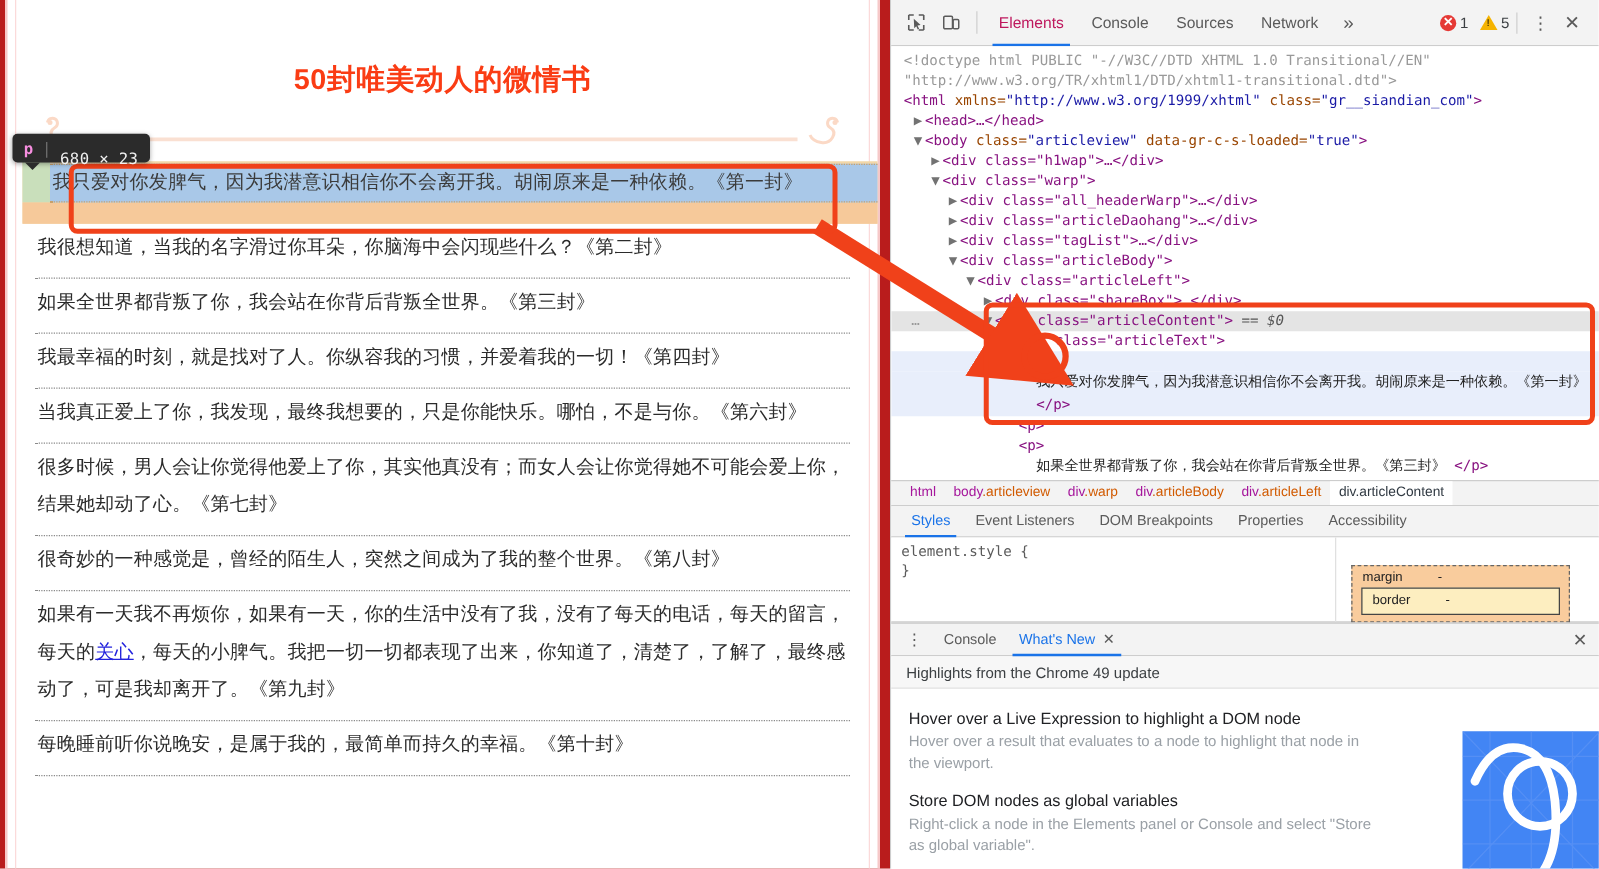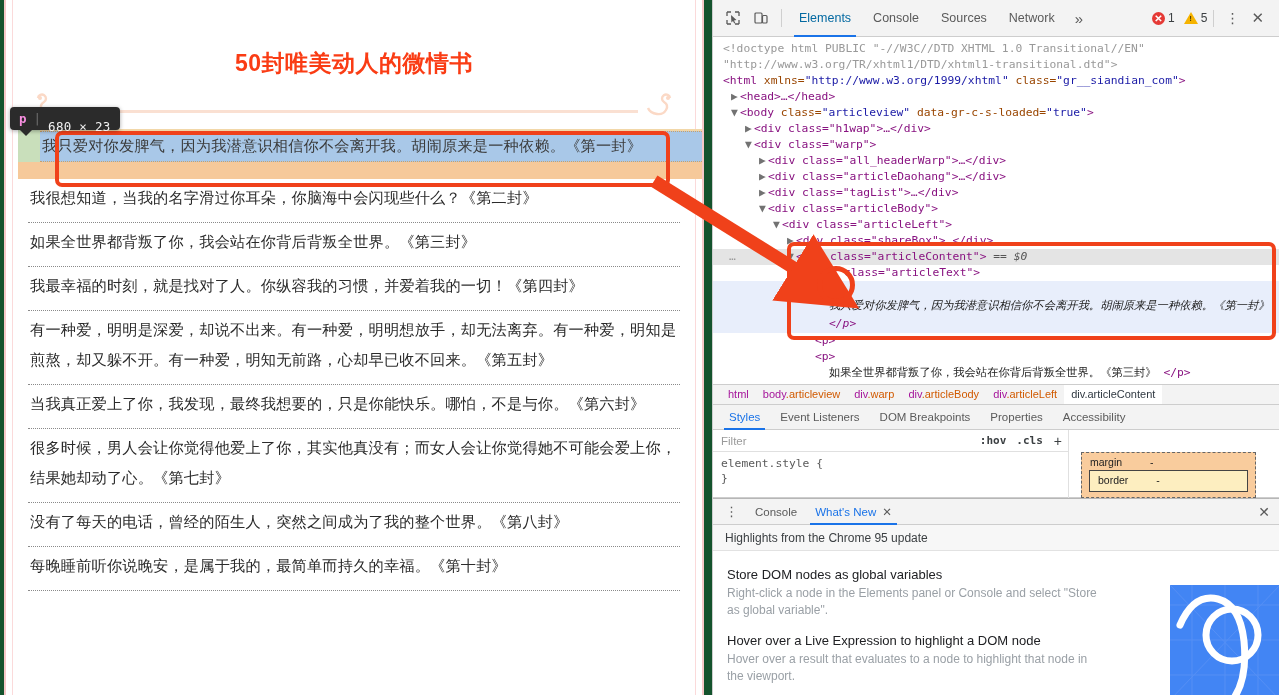--- a/index.html
+++ b/index.html
@@ -8,21 +8,21 @@
     overflow: hidden;
     font-family: "Liberation Sans", sans-serif;
     background: #ffffff;
   }
   #root { position: relative; width: 1279px; height: 695px; }
 
   
   #page {
     position: absolute; left: 0; top: 0;
     width: 712px; height: 695px;
-    background: #14532d;
+    background: #b91c1c;
     overflow: hidden;
   }
   .page-frame {
     position: absolute;
     left: 4px; top: 0; width: 700px; height: 695px;
     border-left: 2px solid #f6c8c8;
     border-right: 2px solid #f6c8c8;
     background: #fff;
   }
   .page-frame-inner {
@@ -111,21 +111,21 @@
   .dt-iconbtn {
     width: 28px; height: 28px; display: flex;
     align-items: center; justify-content: center; color: #5a5a5a;
   }
   .dt-divider { width: 1px; height: 18px; background: #cfcfcf; margin: 0 6px; }
   .dt-tabs { display: flex; align-items: center; height: 37px; }
   .dt-tab {
     padding: 0 11px; height: 37px; line-height: 37px;
     font-size: 12.5px; color: #5a5a5a; position: relative;
   }
-  .dt-tab.active { color: #0369a1; }
+  .dt-tab.active { color: #be185d; }
   .dt-tab.active::after {
     content: ""; position: absolute; left: 6px; right: 6px; bottom: 0;
     height: 2px; background: #1a73e8;
   }
   .dt-more { padding: 0 9px; font-size: 15px; color: #5a5a5a; }
   .dt-right { margin-left: auto; display: flex; align-items: center; padding-right: 2px; }
   .badge-err, .badge-warn { display: flex; align-items: center; font-size: 12px; color: #3c4043; }
   .dot-err {
     width: 13px; height: 13px; border-radius: 50%; background: #e53935;
     color: #fff; font-size: 10px; line-height: 13px; text-align: center;
@@ -149,21 +149,21 @@
   .dom-tree {
     position: absolute; left: 0; top: 37px; width: 567px; height: 347px;
     background: #fff; overflow: hidden;
     font-family: "DejaVu Sans Mono", monospace;
     font-size: 11.3px; line-height: 16px;
     padding: 4px 0 0 0;
   }
   .dl { white-space: nowrap; padding-left: 10px; height: 16px; }
   .dl.sel { background: #e8eefb; }
   .dl.hov { background: #e4e4e4; }
-  .dl.tall { height: auto; white-space: normal; font-style: italic; }
+  .dl.tall { height: auto; white-space: normal; }
   .tw { color: #881280; margin-top: 26px; }
   .attr { color: #994500; }
   .val { color: #1a1aa6; }
   .txt { color: #222; }
   .gray { color: #999; }
   .dollar { color: #555; font-style: italic; }
   .arrowtog { color: #727272; display: inline-block; width: 9px; }
   .ind1 { padding-left: 18px; } .ind2 { padding-left: 32px; }
   .ind3 { padding-left: 46px; } .ind4 { padding-left: 60px; }
   .ind5 { padding-left: 74px; } .ind6 { padding-left: 88px; }
@@ -305,24 +305,24 @@
         <div class="hl-margin-green"></div>
         <div class="hl-padding"></div>
         <div class="hl-content"></div>
         <div class="hl-text">我只爱对你发脾气，因为我潜意识相信你不会离开我。胡闹原来是一种依赖。《第一封》</div>
       </div>
 
       <div class="article-text" style="top:179px;">
         <div class="para">我很想知道，当我的名字滑过你耳朵，你脑海中会闪现些什么？《第二封》</div>
         <div class="para">如果全世界都背叛了你，我会站在你背后背叛全世界。《第三封》</div>
         <div class="para">我最幸福的时刻，就是找对了人。你纵容我的习惯，并爱着我的一切！《第四封》</div>
-        <div class="para">有一种爱，明明是深爱，却说不出来。有一种爱，明明想放手，却无法离弃。有一种爱，明知是煎熬，却又躲不开。有一种爱，明知无前路，心却早已收不回来。《第五封》</div>
         <div class="para">当我真正爱上了你，我发现，最终我想要的，只是你能快乐。哪怕，不是与你。《第六封》</div>
         <div class="para">很多时候，男人会让你觉得他爱上了你，其实他真没有；而女人会让你觉得她不可能会爱上你，结果她却动了心。《第七封》</div>
-        <div class="para">没有了每天的电话，曾经的陌生人，突然之间成为了我的整个世界。《第八封》</div>
+        <div class="para">很奇妙的一种感觉是，曾经的陌生人，突然之间成为了我的整个世界。《第八封》</div>
+        <div class="para"><span>如果有一天我不再烦你，如果有一天，你的生活中没有了我，没有了每天的电话，每天的留言，每天的</span><a href="#">关心</a><span>，每天的小脾气。我把一切一切都表现了出来，你知道了，清楚了，了解了，最终感动了，可是我却离开了。《第九封》</span></div>
         <div class="para">每晚睡前听你说晚安，是属于我的，最简单而持久的幸福。《第十封》</div>
 
       </div>
     </div>
 
     <div class="node-badge">
       <span class="tag">p</span>
       <span class="sep">|</span>
       <span class="dims">680 × 23</span>
     </div>
@@ -400,55 +400,49 @@
 
     <div class="style-tabs">
       <div class="stab active">Styles</div>
       <div class="stab">Event Listeners</div>
       <div class="stab">DOM Breakpoints</div>
       <div class="stab">Properties</div>
       <div class="stab">Accessibility</div>
     </div>
 
     <div class="style-body">
-      <div class="filter-row">
-        <div class="filter-in">Filter</div>
-        <div class="hovbtn">:hov</div>
-        <div class="hovbtn">.cls</div>
-        <div class="plusbtn">+</div>
-      </div>
       <div class="elemstyle">
         <div>element.style {</div>
         <div>}</div>
       </div>
       <div class="vdiv"></div>
       <div class="boxmodel">
         <div class="bm-row"><span>margin</span><span class="dash">-</span></div>
         <div class="bm-border">
           <div class="bm-row"><span>border</span><span class="dash">-</span></div>
         </div>
       </div>
     </div>
 
     <div class="drawer">
       <div class="drawer-tabs">
         <div class="dkebab">⋮</div>
         <div class="dtab">Console</div>
         <div class="dtab active"><span>What's New</span><span class="xs">✕</span></div>
         <div class="drawer-close">✕</div>
       </div>
-      <div class="wn-sub">Highlights from the Chrome 95 update</div>
+      <div class="wn-sub">Highlights from the Chrome 49 update</div>
       <div class="wn-body">
+        <div class="wn-item">
+          <div class="wn-h">Hover over a Live Expression to highlight a DOM node</div>
+          <div class="wn-p">Hover over a result that evaluates to a node to highlight that node in the viewport.</div>
+        </div>
         <div class="wn-item">
           <div class="wn-h">Store DOM nodes as global variables</div>
           <div class="wn-p">Right-click a node in the Elements panel or Console and select "Store as global variable".</div>
-        </div>
-        <div class="wn-item">
-          <div class="wn-h">Hover over a Live Expression to highlight a DOM node</div>
-          <div class="wn-p">Hover over a result that evaluates to a node to highlight that node in the viewport.</div>
         </div>
 
         <div class="wn-img">
           <svg width="110" height="115" viewBox="0 0 110 115">
             <g stroke="#5c93f5" stroke-width="1" opacity="0.75">
               <line x1="0" y1="20" x2="110" y2="20"></line>
                 <line x1="0" y1="55" x2="110" y2="55"></line>
               <line x1="0" y1="90" x2="110" y2="90"></line>
               <line x1="22" y1="0" x2="22" y2="115"></line>
                 <line x1="55" y1="0" x2="55" y2="115"></line>

